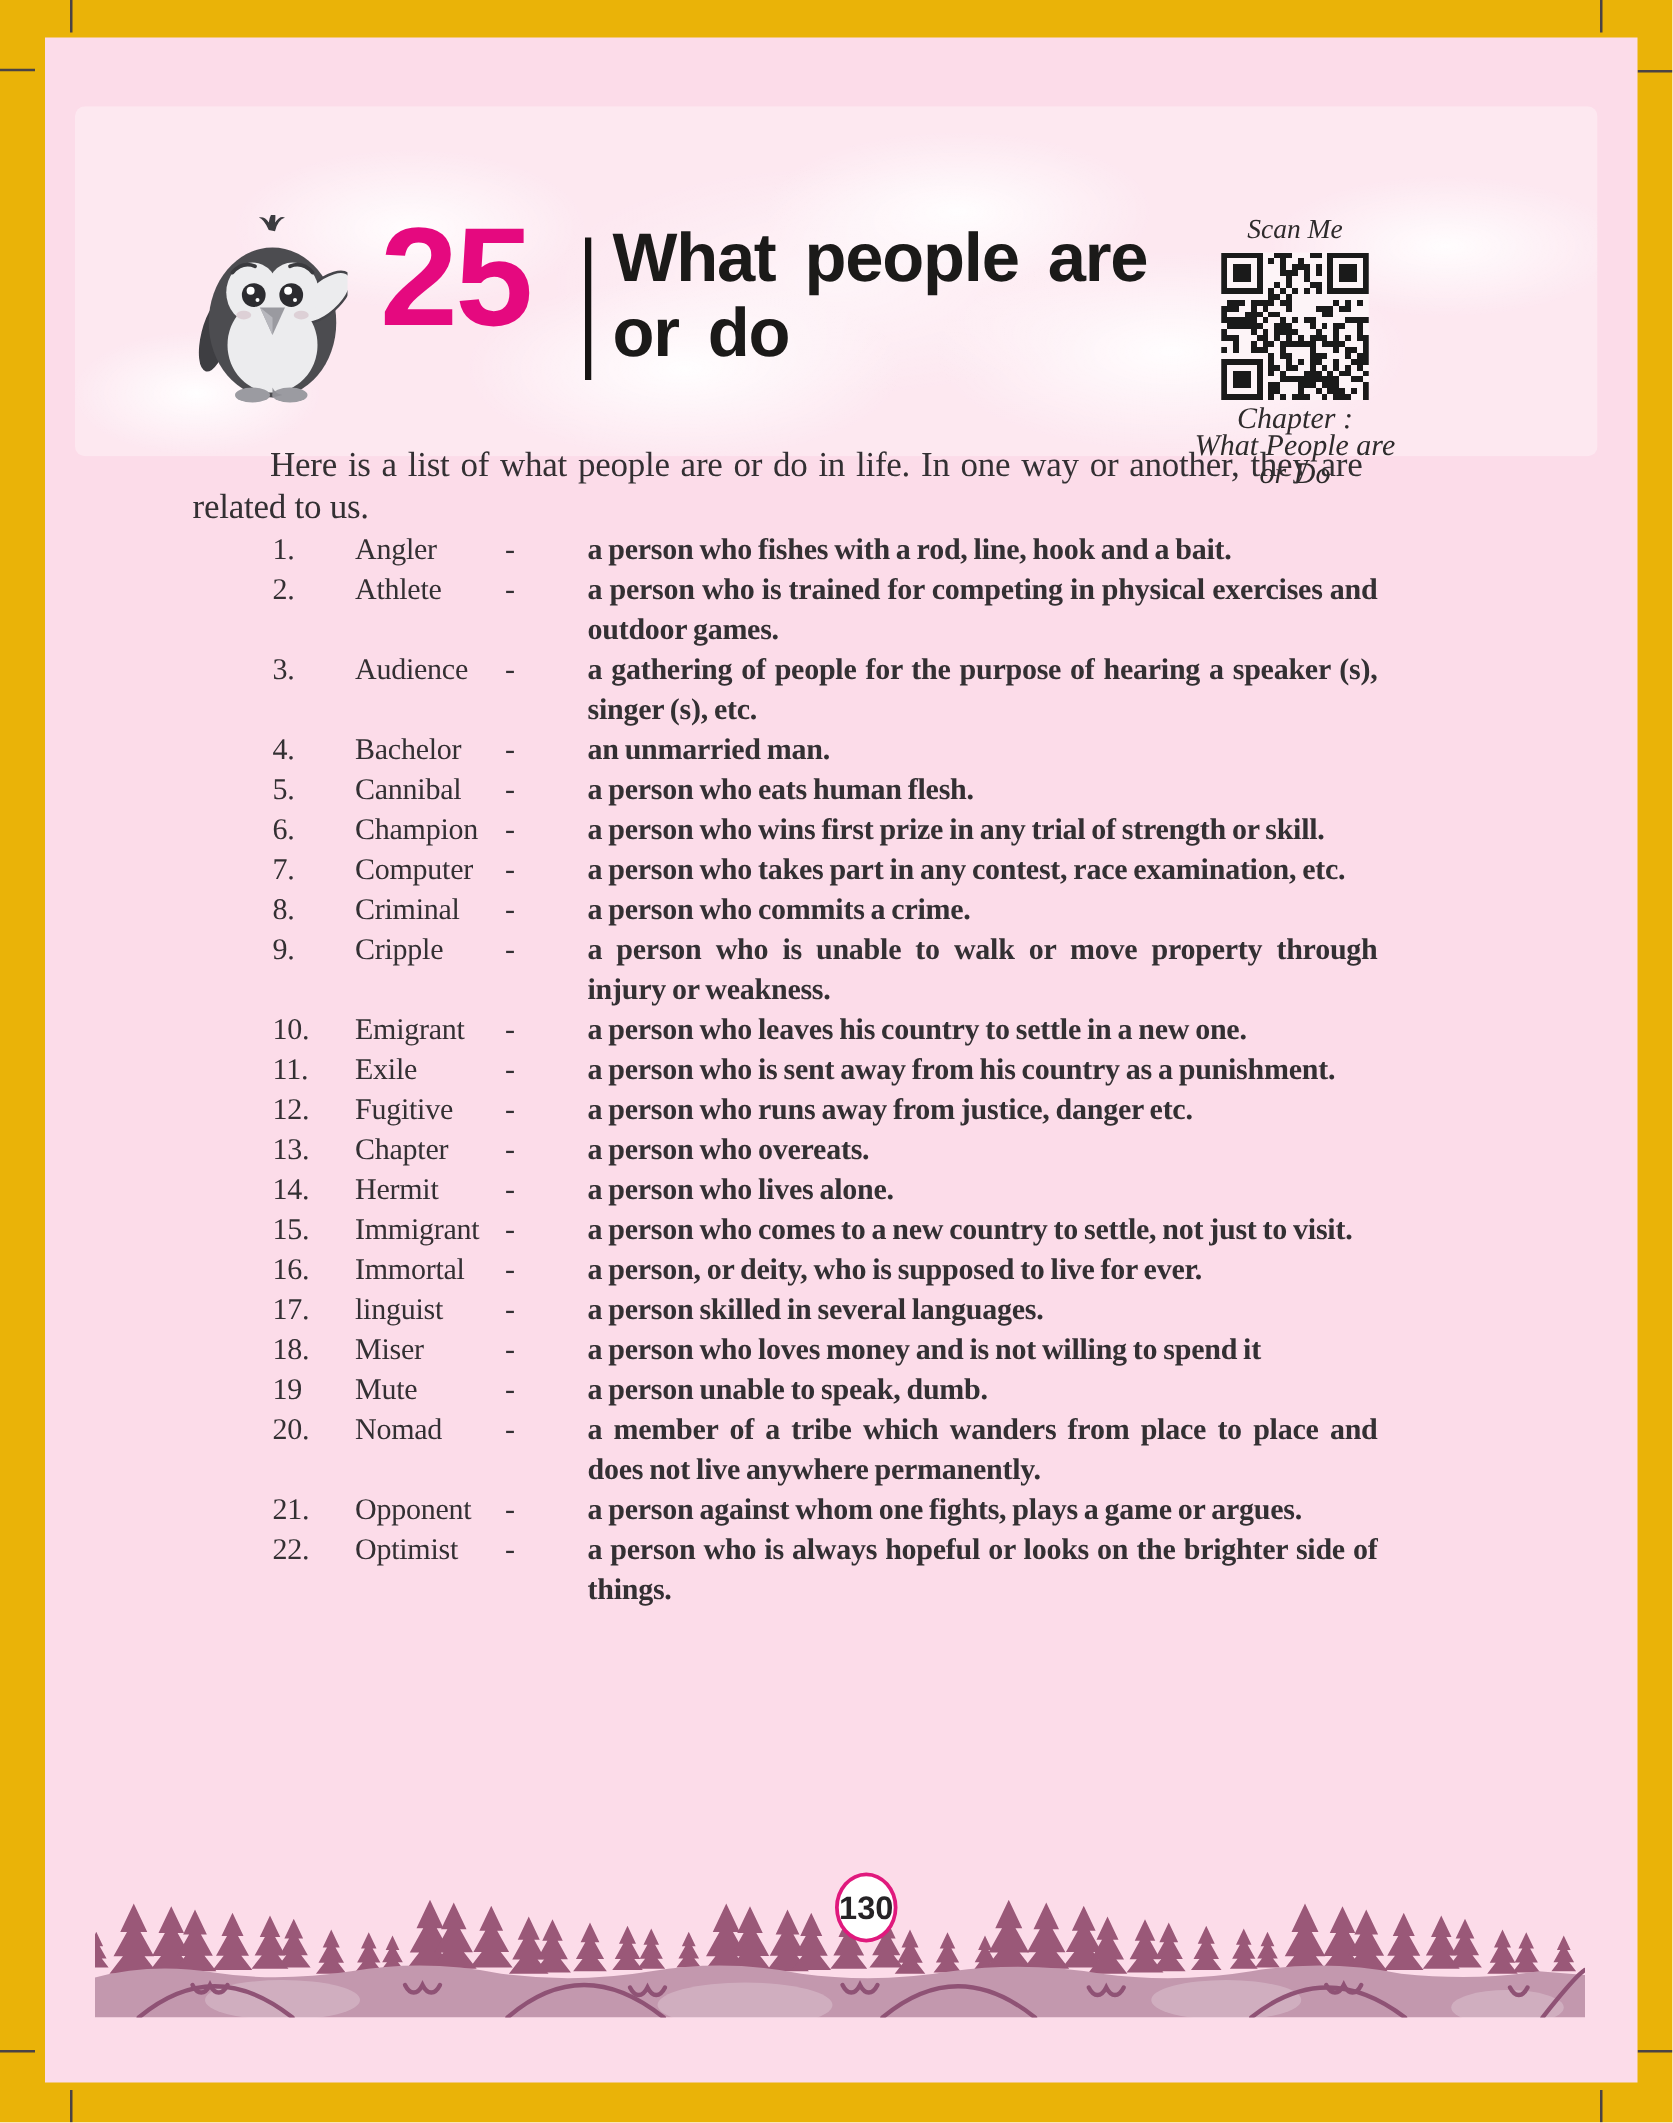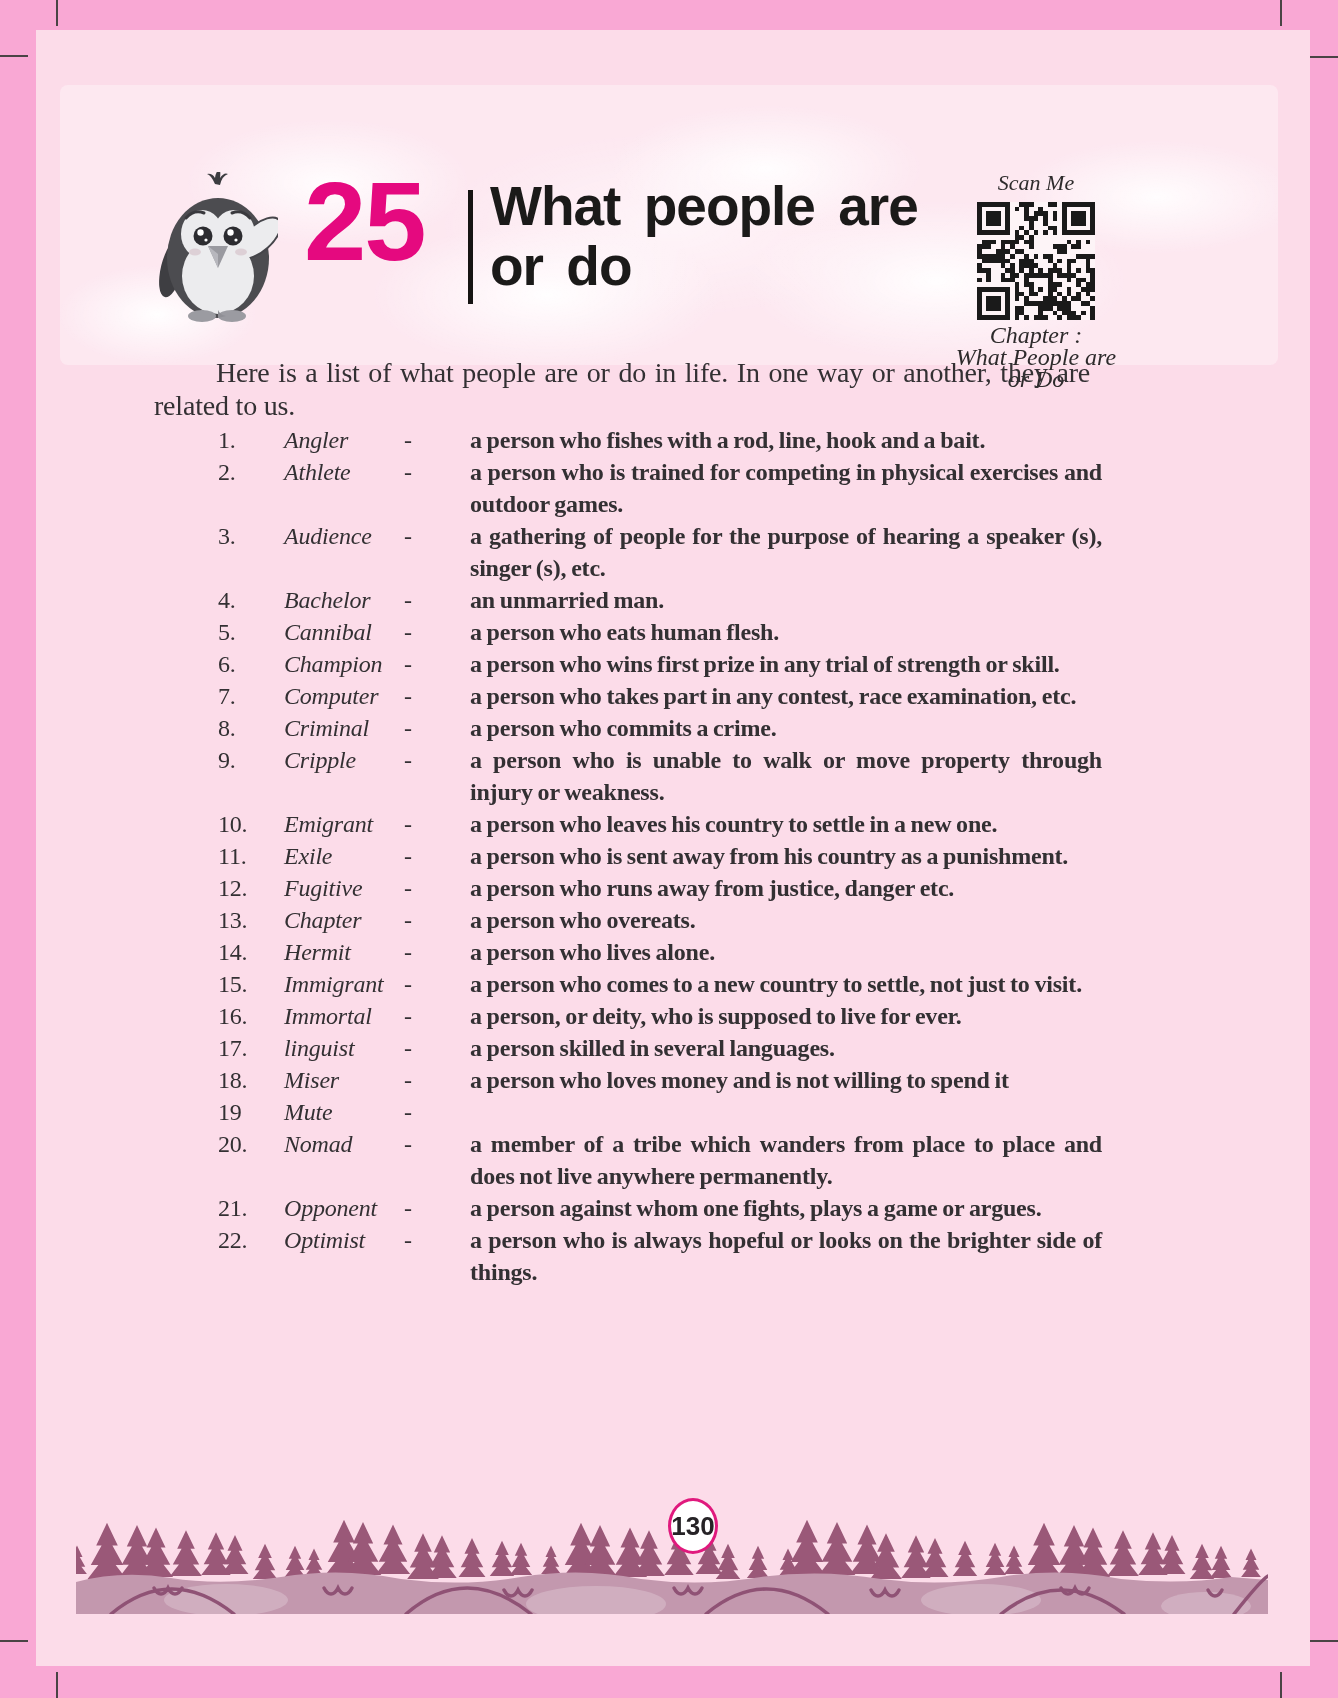--- a/index.html
+++ b/index.html
@@ -1,16 +1,16 @@
 <!DOCTYPE html>
 <html style="--accent: #E5097F; --page-bg: #FCDCE9; --title: #1B1A19; --text: #333033; --badge-border: #E0197D;"><head>
 <meta charset="utf-8">
 <style>
   html,body{margin:0;padding:0;background:#ffffff;}
-  .canvas{position:relative;width:1338px;height:1698px;background:#f9a8d4;overflow:hidden;
+  .canvas{position:relative;width:1338px;height:1698px;background:#eab308;overflow:hidden;
           font-family:"Liberation Serif",serif;}
   
   .crop{position:absolute;background:#4a4345;}
   
   .page{position:absolute;left:36px;top:30px;width:1274px;height:1636px;
         background:var(--page-bg,#FCDCE9);}
   
   .clouds{position:absolute;left:24px;top:55px;width:1218px;height:280px;border-radius:8px;
     background:
       radial-gradient(140px 70px at 8% 82%,rgba(255,255,255,.95),rgba(255,255,255,0) 70%),
@@ -34,21 +34,21 @@
   .qr{display:block;margin:6px auto 4px auto;width:118px;height:118px;background:#fdf4f7;}
   .qr-caption{font-size:24px;line-height:22px;color:#2e2b2c;}
   
   .intro{position:absolute;left:118px;top:326px;width:936px;font-size:28px;line-height:33px;
       color:var(--text,#333033);text-align:justify;text-indent:62px;letter-spacing:-0.2px;}
   
   .defs{position:absolute;left:0;top:394px;width:1274px;font-size:24px;line-height:32px;
       color:var(--text,#333033);letter-spacing:-0.2px;}
   .row{display:flex;align-items:flex-start;}
   .c-num{flex:0 0 66px;margin-left:182px;}
-  .c-word{flex:0 0 120px;font-style:italic;}
+  .c-word{flex:0 0 120px;}
   .c-dash{flex:0 0 66px;}
   .c-def{flex:0 0 632px;text-align:justify;word-spacing:-1px;font-weight:bold;}
   
   .badge{position:absolute;left:608px;top:1468px;width:44px;height:50px;border-radius:50%;
       border:3px solid var(--badge-border,#E0197D);background:#ffffff;display:flex;
       align-items:center;justify-content:center;font-family:"Liberation Sans",sans-serif;
       font-weight:700;font-size:26px;color:#262326;z-index:3;margin-left:24px;}
   
   .landscape{position:absolute;left:40px;top:1488px;width:1192px;height:96px;z-index:2;}
 </style>
@@ -469,20 +469,21 @@
     <span class="c-num">18.</span>
     <span class="c-word">Miser</span>
     <span class="c-dash">-</span>
     <span class="c-def">a person who loves money and is not willing to spend it</span>
   </div>
 
   <div class="row">
     <span class="c-num">19</span>
     <span class="c-word">Mute</span>
     <span class="c-dash">-</span>
+    <span class="c-def">a person unable to speak, dumb.</span>
   </div>
 
   <div class="row">
     <span class="c-num">20.</span>
     <span class="c-word">Nomad</span>
     <span class="c-dash">-</span>
     <span class="c-def">a member of a tribe which wanders from place to place and does not live anywhere permanently.</span>
   </div>
 
   <div class="row">

